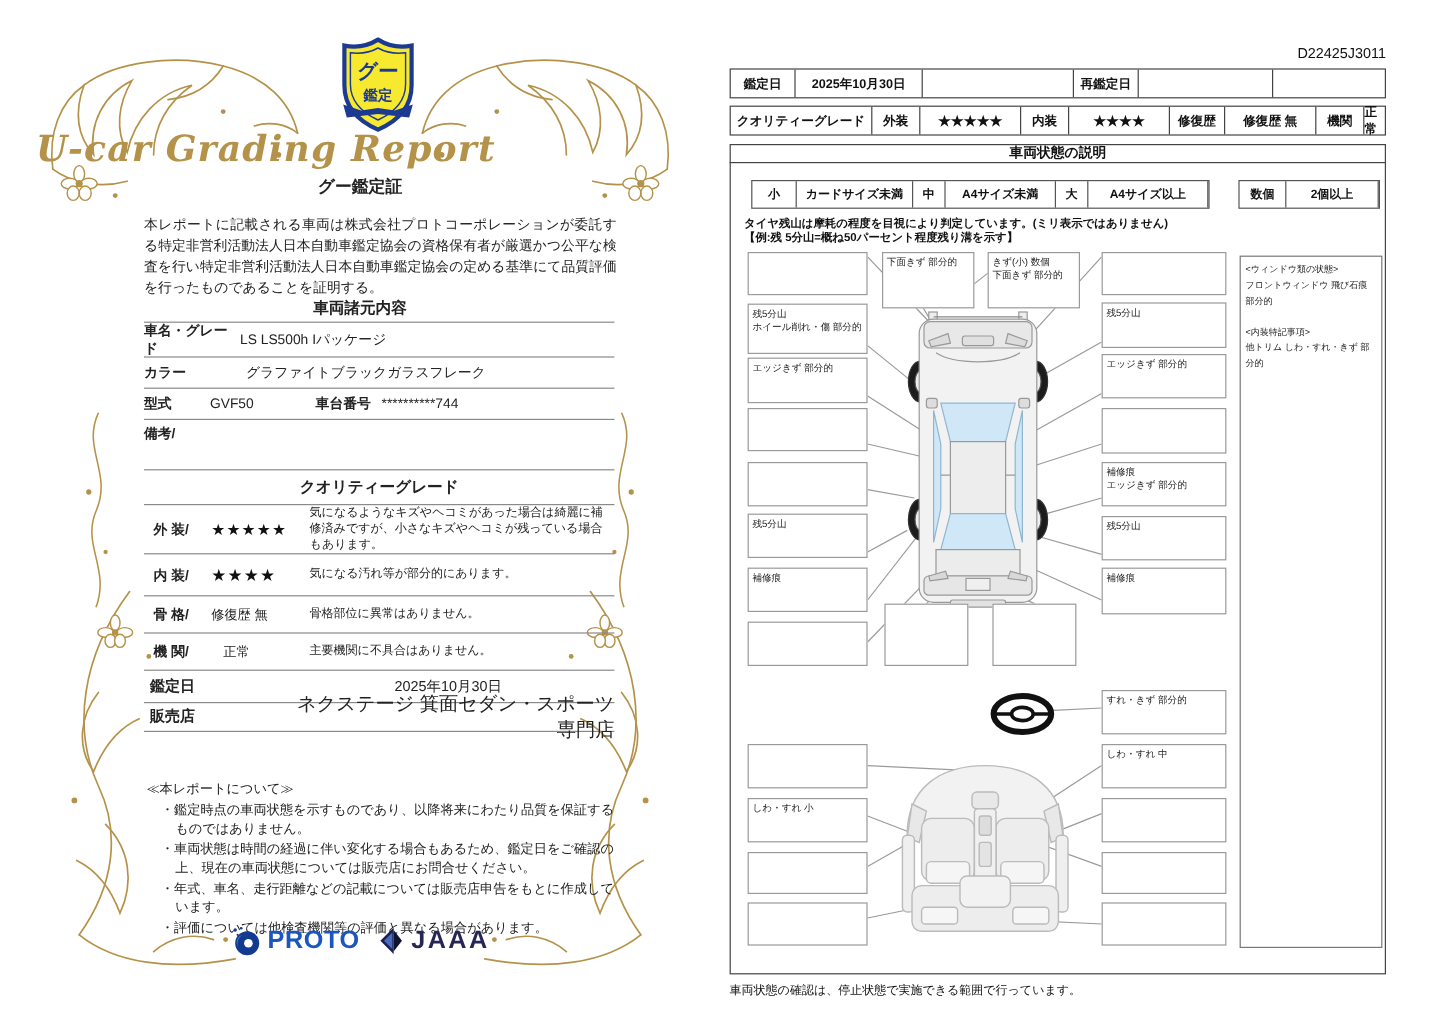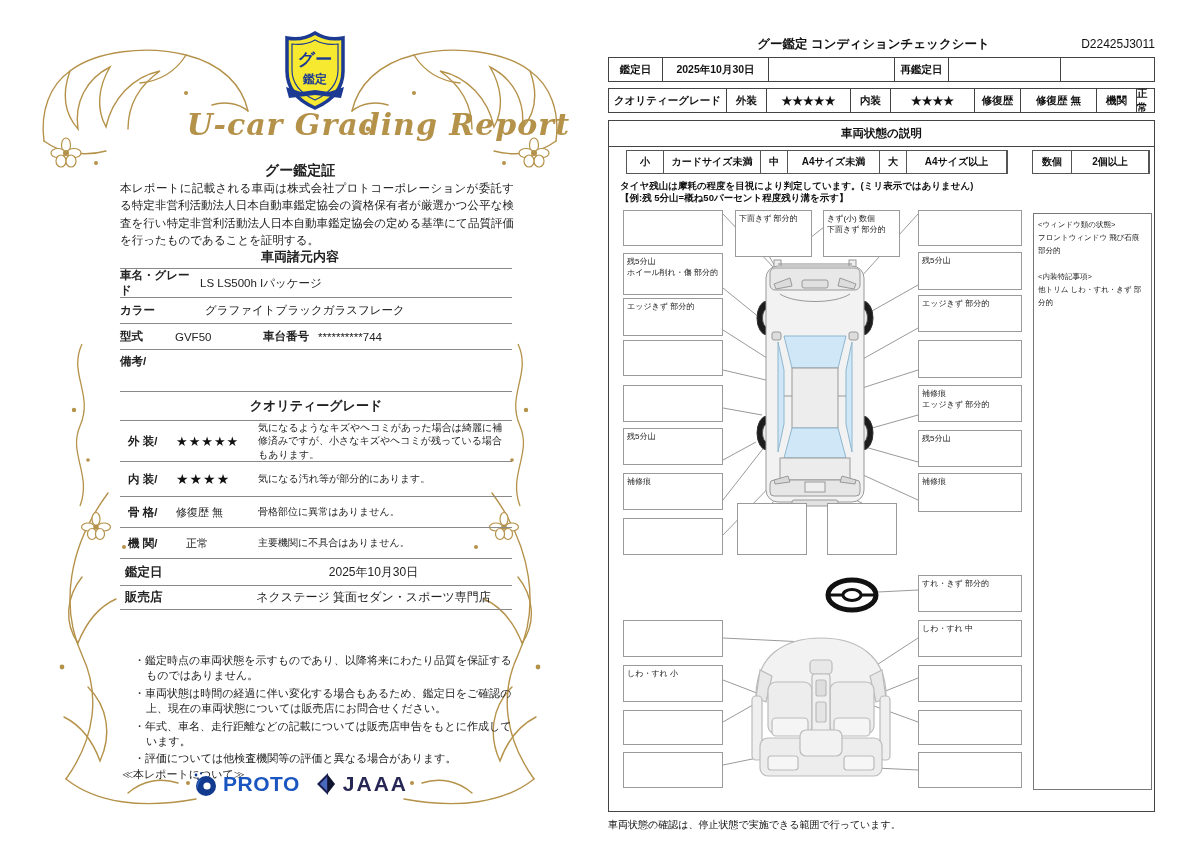--- a/index.html
+++ b/index.html
@@ -3,24 +3,24 @@
 <meta charset="utf-8">
 <style>
   html,body{margin:0;padding:0;background:#fff;width:1200px;height:848px;overflow:hidden;
     font-family:"Liberation Sans",sans-serif;-webkit-font-smoothing:antialiased;}
   .abs{position:absolute;}
   #canvas{position:relative;width:1200px;height:848px;background:#fff;}
 
   
   #left-page{position:absolute;left:30px;top:15px;width:540px;height:815px;}
   .orn{position:absolute;pointer-events:none;}
-  #lp-title{position:absolute;left:0;top:92px;width:540px;text-align:right;
+  #lp-title{position:absolute;left:0;top:92px;width:540px;text-align:left;
     font-family:"DejaVu Serif",serif;font-style:italic;font-weight:600;font-size:30px;
     color:#b5924a;letter-spacing:1px;}
-  #lp-cert{position:absolute;left:0;top:147px;width:540px;text-align:center;
+  #lp-cert{position:absolute;left:0;top:132px;width:540px;text-align:center;
     font-weight:700;font-size:14px;color:#222;}
   #lp-intro{position:absolute;left:90px;top:165px;width:394px;
     font-family:"Liberation Serif",serif;font-size:11.5px;line-height:1.5;color:#222;text-align:justify;}
   #lp-spec-heading{position:absolute;left:0;top:233px;width:540px;text-align:center;
     font-weight:700;font-size:13px;color:#222;}
   #lp-table{position:absolute;left:90px;top:253px;width:392px;border-top:1px solid #8a8a8a;font-size:11.5px;color:#222;}
   .lp-row{position:relative;border-bottom:1px solid #8a8a8a;display:flex;align-items:center;}
   .lp-label{font-weight:600;}
   .lp-center-head{justify-content:center;font-weight:700;font-size:13px;}
   .stars{letter-spacing:1px;color:#111;}
@@ -36,21 +36,21 @@
 
   
   #right-page{position:absolute;left:600px;top:30px;width:565px;height:810px;font-size:10px;color:#111;}
   #rp-title{position:absolute;left:0;top:6px;width:547px;text-align:center;font-weight:700;font-size:12.5px;}
   #rp-docid{position:absolute;right:10px;top:7px;font-size:12px;}
   .rp-table{position:absolute;left:8px;width:547px;display:flex;border:1.5px solid #444;box-sizing:border-box;background:#fff;}
   .rp-cell{border-right:1.5px solid #444;display:flex;align-items:center;justify-content:center;
     font-size:10.5px;font-weight:700;box-sizing:border-box;height:100%;}
   .rp-cell:last-child{border-right:none;}
   #rp-bigbox{position:absolute;left:8px;top:90px;width:547px;height:692px;border:1.5px solid #444;box-sizing:border-box;}
-  #rp-section-title{position:absolute;left:8px;top:90px;width:547px;height:27px;display:flex;align-items:center;
+  #rp-section-title{position:absolute;left:8px;top:90px;width:547px;height:16px;display:flex;align-items:center;
     justify-content:center;font-weight:700;font-size:11.5px;border-bottom:1.5px solid #444;box-sizing:border-box;}
   .legend{position:absolute;display:flex;border:1.2px solid #555;box-sizing:border-box;height:24px;background:#fff;}
   .legend .rp-cell{border-right:1.2px solid #555;font-size:10px;}
   .tire-note{position:absolute;left:20px;font-weight:700;font-size:9.5px;color:#111;text-align:right;}
   .cb{position:absolute;border:1px solid #9a9a9a;background:#fff;font-size:8px;line-height:1.4;
     padding:2px 3px;white-space:pre-line;box-sizing:border-box;color:#222;}
   #notes-panel{position:absolute;left:433px;top:183px;width:119px;height:577px;border:1.2px solid #777;
     box-sizing:border-box;padding:5px 4px;font-size:7.5px;line-height:1.7;color:#222;background:#fff;}
   #rp-footer{position:absolute;left:8px;top:788px;font-size:10px;color:#111;}
   svg text{font-family:"Liberation Sans",sans-serif;}
@@ -217,32 +217,32 @@
         <span style="width:82px;font-size:11px;padding-left:10px;box-sizing:border-box">正常</span>
         <span class="lp-desc" style="flex:1">主要機関に不具合はありません。</span>
       </div>
 
       <div class="lp-row" style="height:26px">
         <span class="lp-label" style="width:110px;padding-left:5px;font-size:12.5px">鑑定日</span>
         <span style="flex:1;text-align:center;font-size:12px">2025年10月30日</span>
       </div>
       <div class="lp-row" style="height:23px">
         <span class="lp-label" style="width:110px;padding-left:5px;font-size:12.5px">販売店</span>
-        <span style="flex:1;text-align:center;font-size:12px">ネクステージ 箕面セダン・スポーツ専門店</span>
+        <span style="flex:1;text-align:right;font-size:16px">ネクステージ 箕面セダン・スポーツ専門店</span>
       </div>
     </div>
 
     <div id="lp-about">
+      <div>≪本レポートについて≫</div>
       <div id="lp-about-items">
         <div>鑑定時点の車両状態を示すものであり、以降将来にわたり品質を保証するものではありません。</div>
         <div>車両状態は時間の経過に伴い変化する場合もあるため、鑑定日をご確認の上、現在の車両状態については販売店にお問合せください。</div>
         <div>年式、車名、走行距離などの記載については販売店申告をもとに作成しています。</div>
         <div>評価については他検査機関等の評価と異なる場合があります。</div>
       </div>
-      <div>≪本レポートについて≫</div>
     </div>
 
     <div id="lp-logos">
       <div class="logo-wrap">
         <svg width="26" height="26" viewBox="0 0 26 26">
           <circle cx="14" cy="15" r="10" fill="#123a8f"></circle>
           <path d="M10,8 A10,10 0 0,0 6,18 A7,7 0 0,1 10,8 Z" fill="#3f7fdb"></path>
           <circle cx="15" cy="15" r="3.6" fill="#fff"></circle>
           <circle cx="4" cy="4" r="1.4" fill="#123a8f"></circle>
             <circle cx="9" cy="2.5" r="1.1" fill="#123a8f"></circle>
@@ -256,21 +256,20 @@
           <polygon points="6,12 13,5 13,19" fill="#4a6ac0"></polygon>
           <polygon points="14,3 21,12 14,21" fill="#10142e"></polygon>
         </svg>
         <span id="jaaa-text">JAAA</span>
       </div>
     </div>
   </div>
 
   <div id="right-page">
 
-    <div id="rp-title">グー鑑定 コンディションチェックシート</div>
     <div id="rp-docid">D22425J3011</div>
 
     <div class="rp-table" style="top:27px;height:25px">
       <div class="rp-cell" style="width:54px">鑑定日</div>
       <div class="rp-cell" style="width:106px">2025年10月30日</div>
       <div class="rp-cell" style="width:126px"></div>
       <div class="rp-cell" style="width:54px">再鑑定日</div>
       <div class="rp-cell" style="width:112px"></div>
       <div class="rp-cell" style="flex:1"></div>
     </div>

